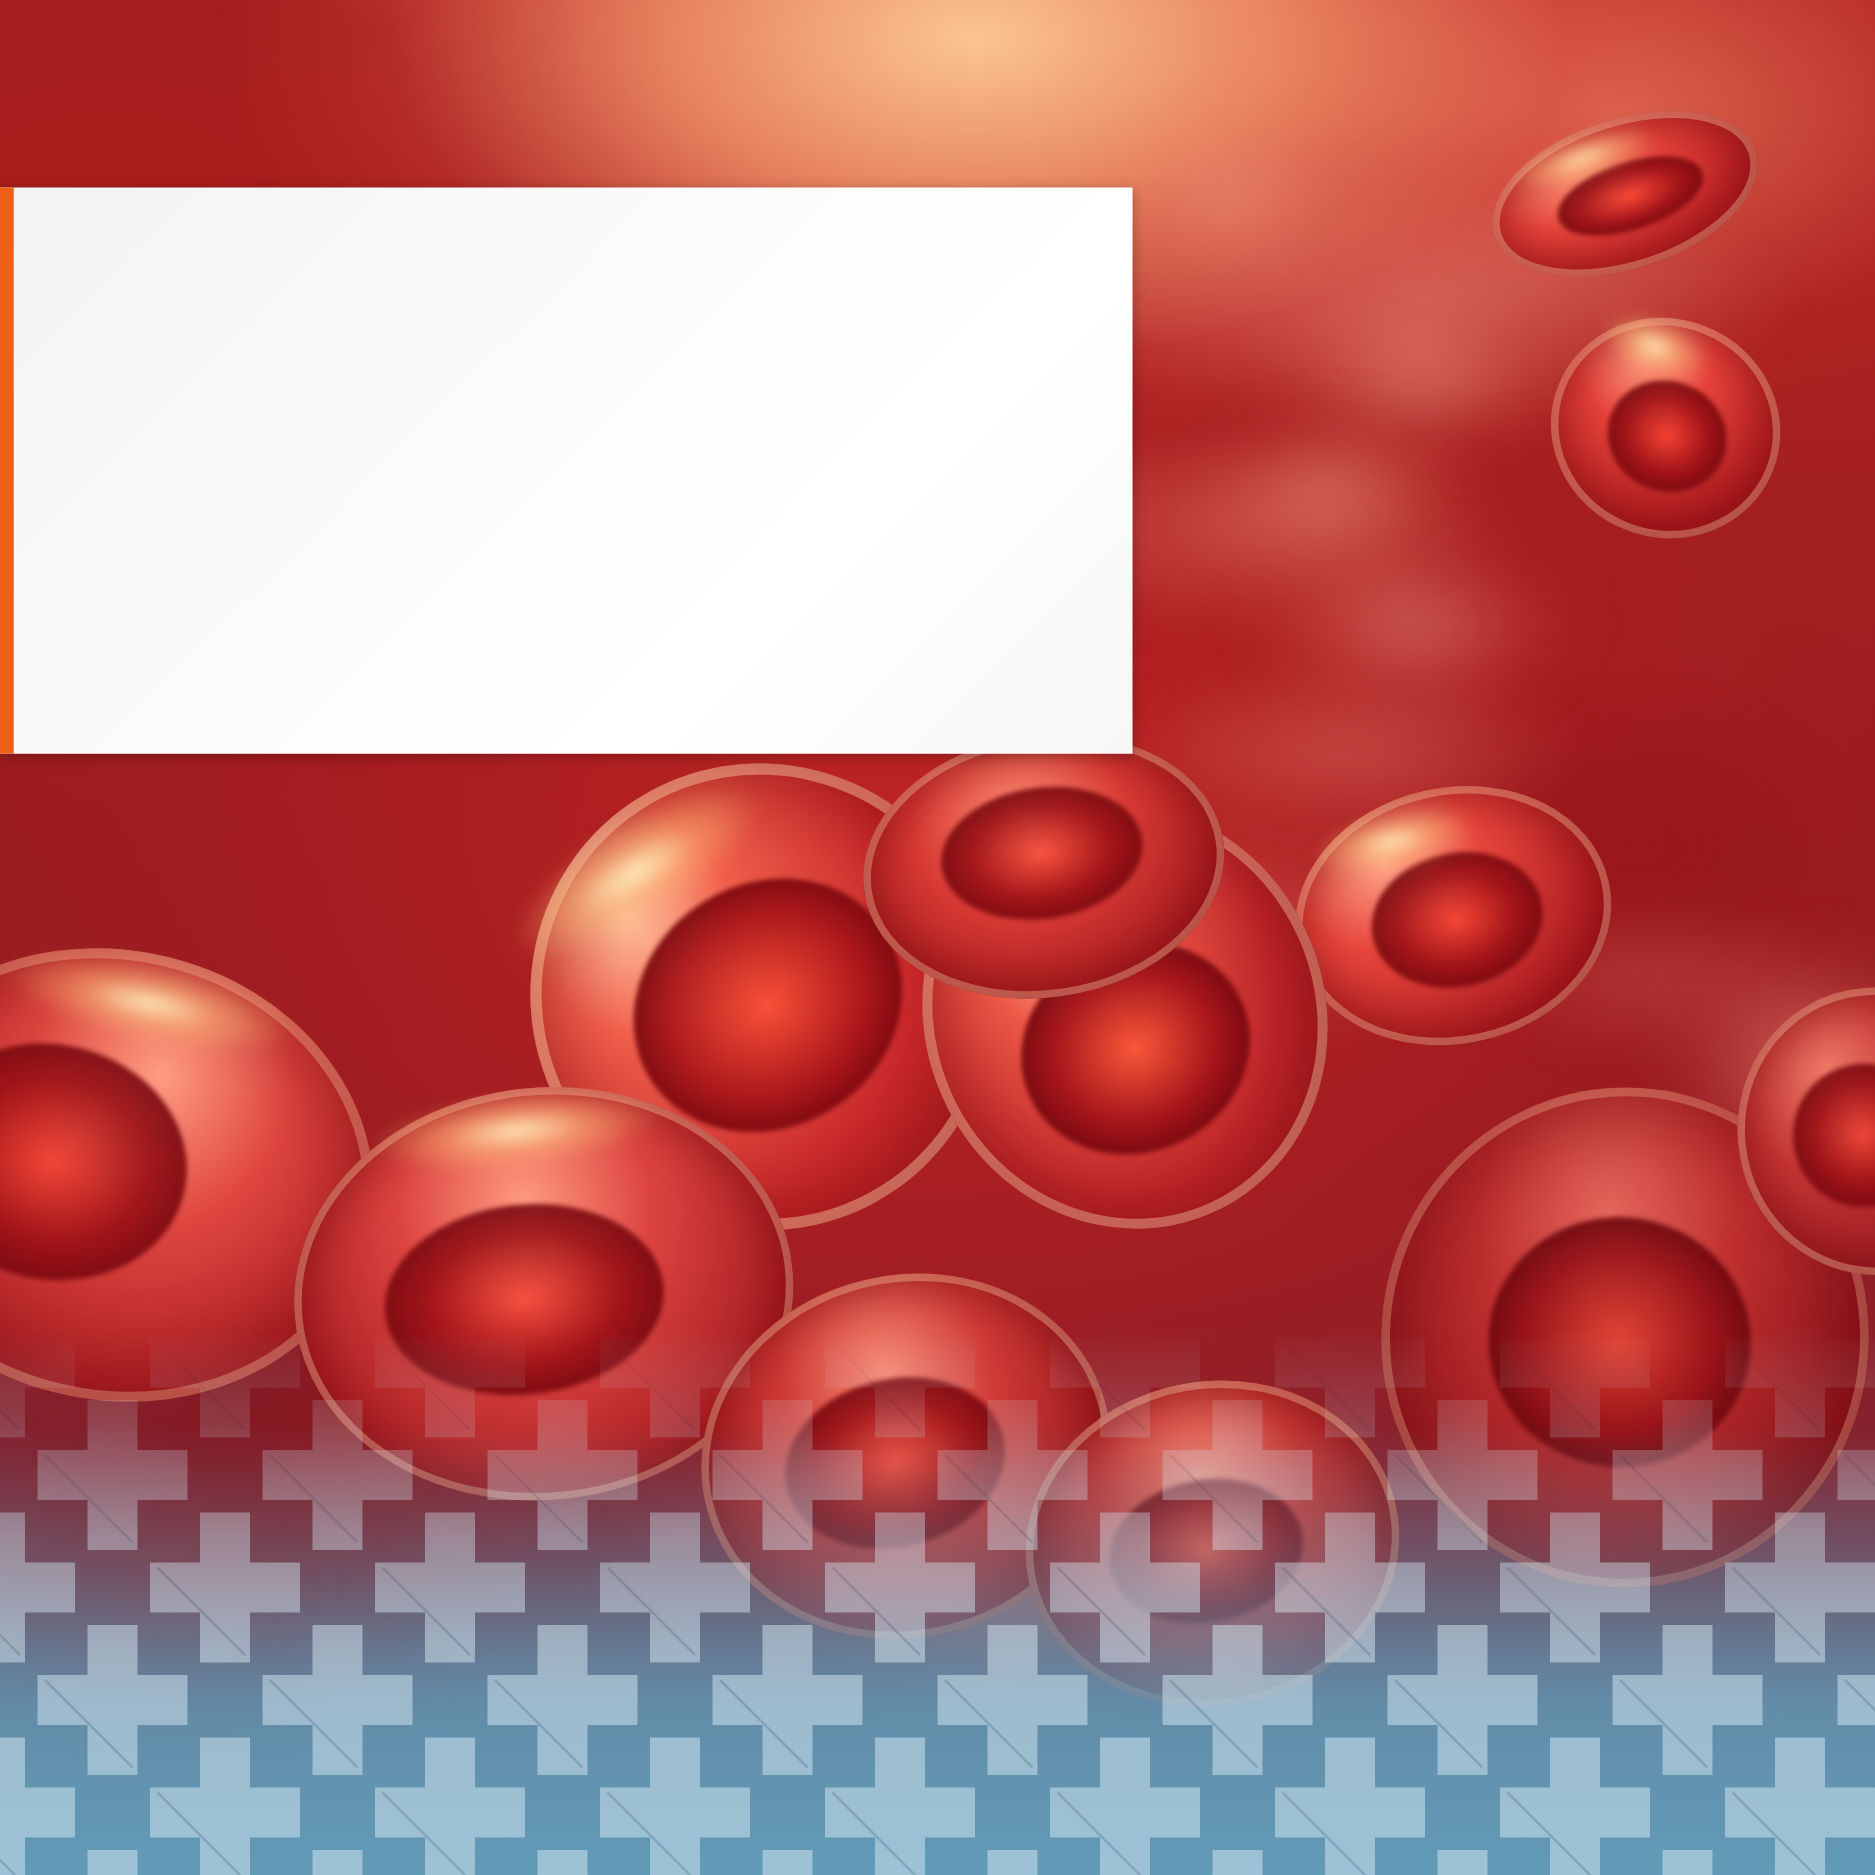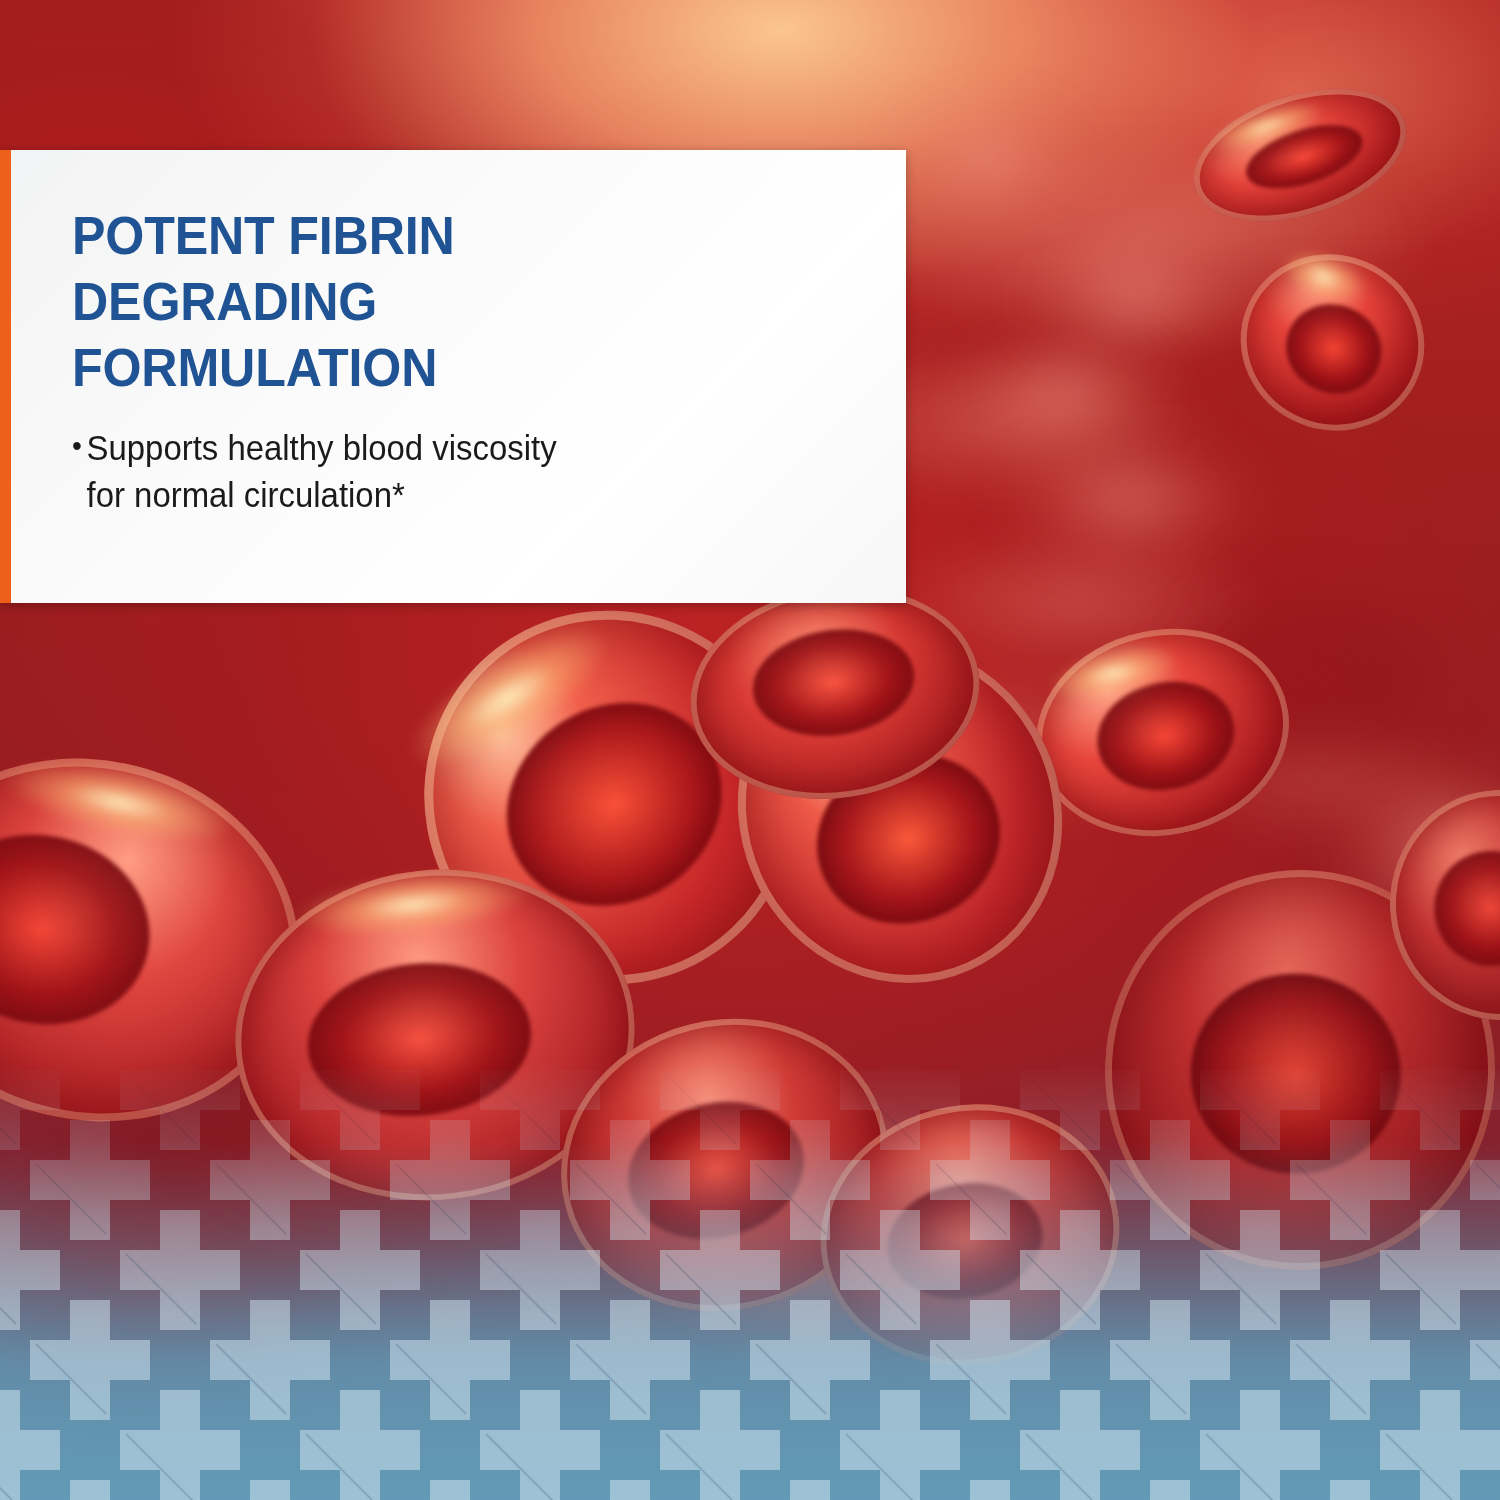--- a/index.html
+++ b/index.html
@@ -313,25 +313,15 @@
       <use href="#xcross2" x="750" y="420"></use>
       <use href="#xcross2" x="930" y="420"></use>
       <use href="#xcross2" x="1110" y="420"></use>
       <use href="#xcross2" x="1290" y="420"></use>
       <use href="#xcross2" x="1470" y="420"></use>
     </svg>
   </div>
 
   <div class="panel">
     <div class="panel-accent"></div>
-    <div class="panel-inner">
-      <h1 class="headline">POTENT FIBRIN
-DEGRADING
-FORMULATION</h1>
-      <div class="bullet-row">
-        <span class="bullet-dot">•</span>
-        <span class="bullet-text">Supports healthy blood viscosity
-for normal circulation*</span>
-      </div>
-    </div>
   </div>
 
 </div>
 
 </body></html>

